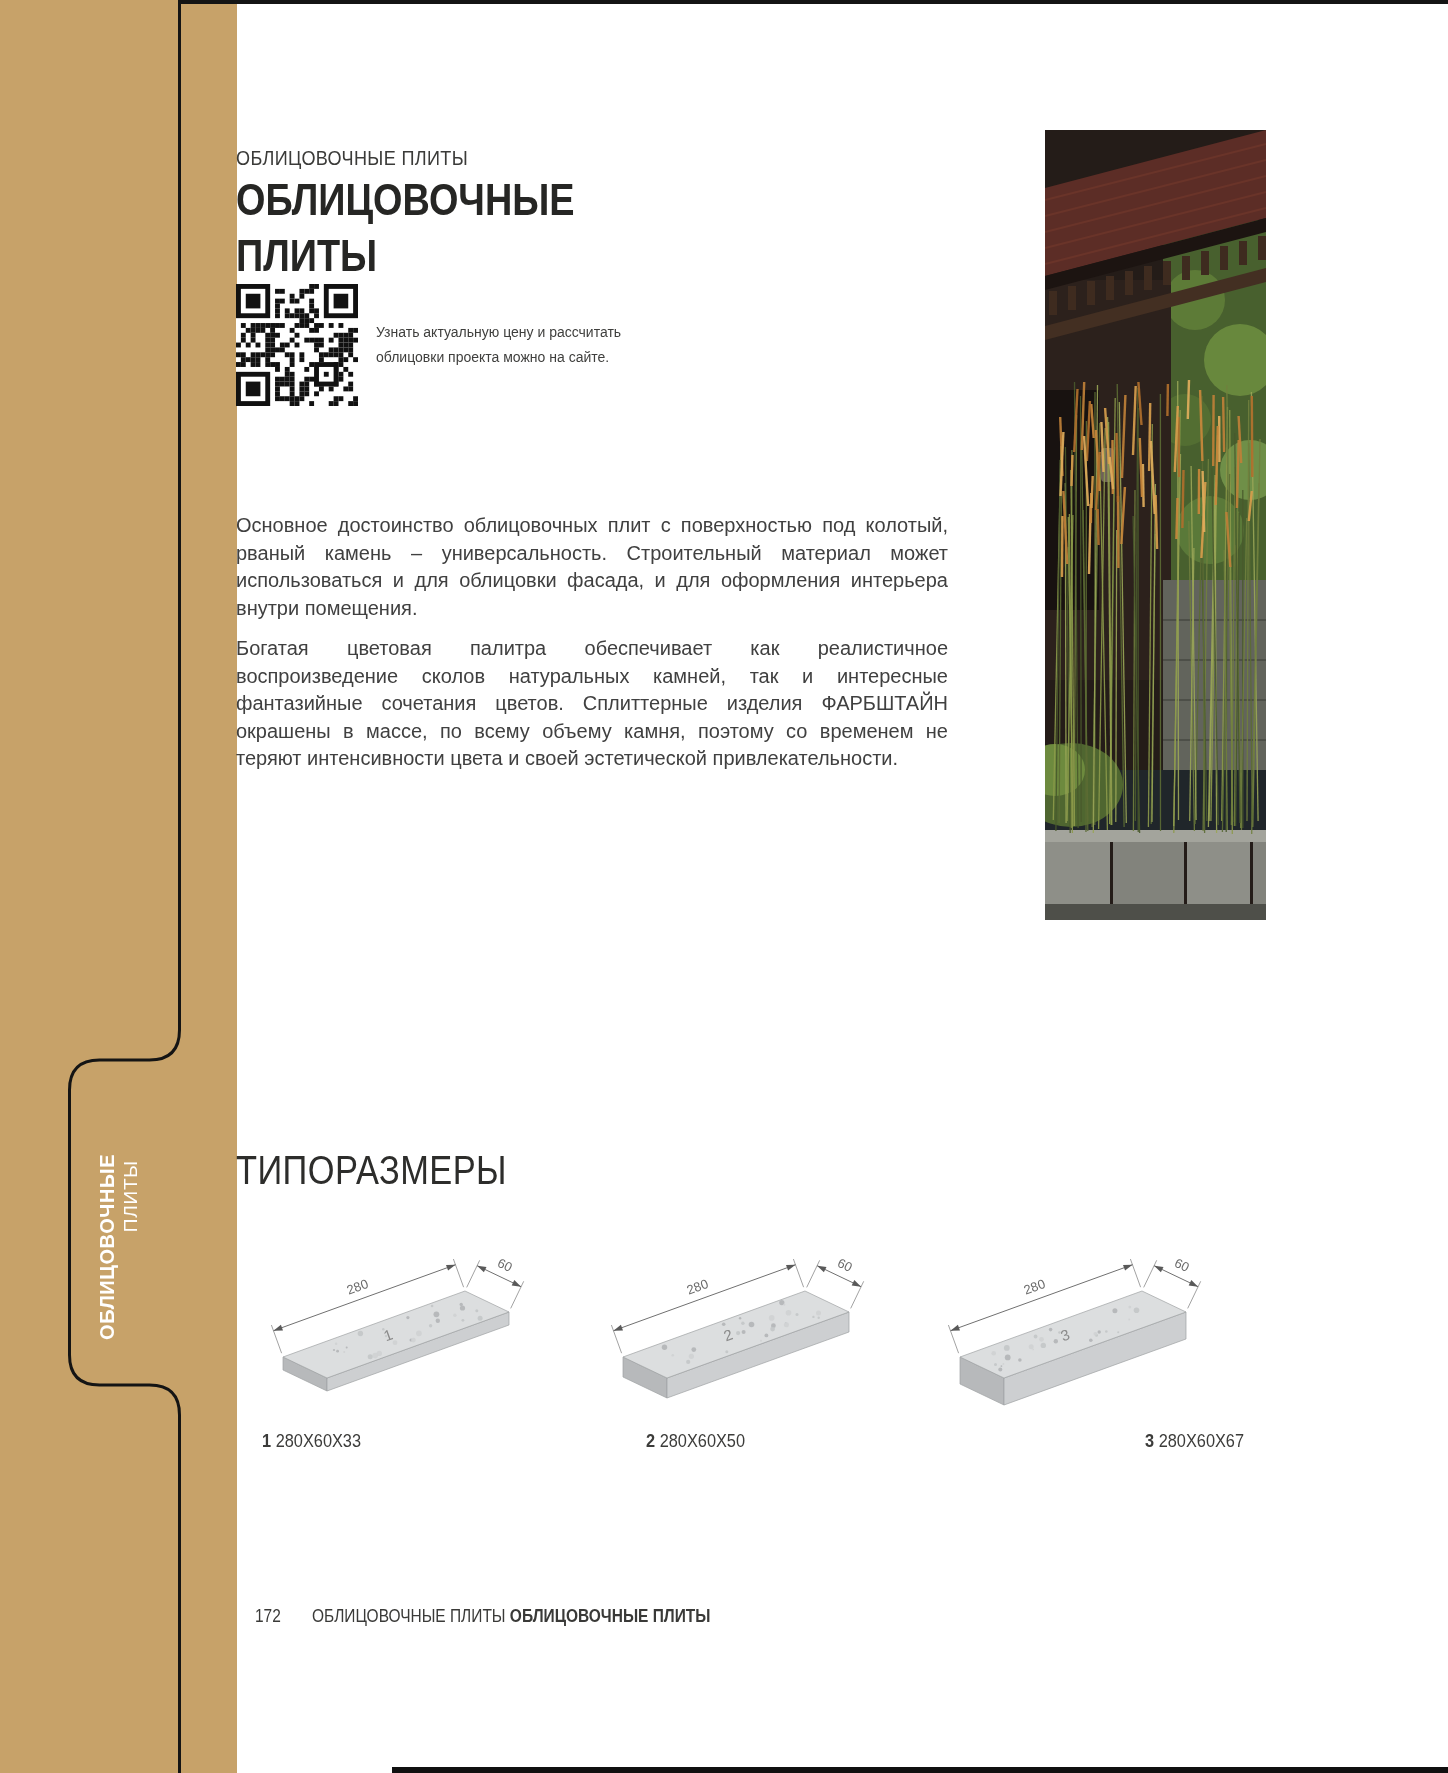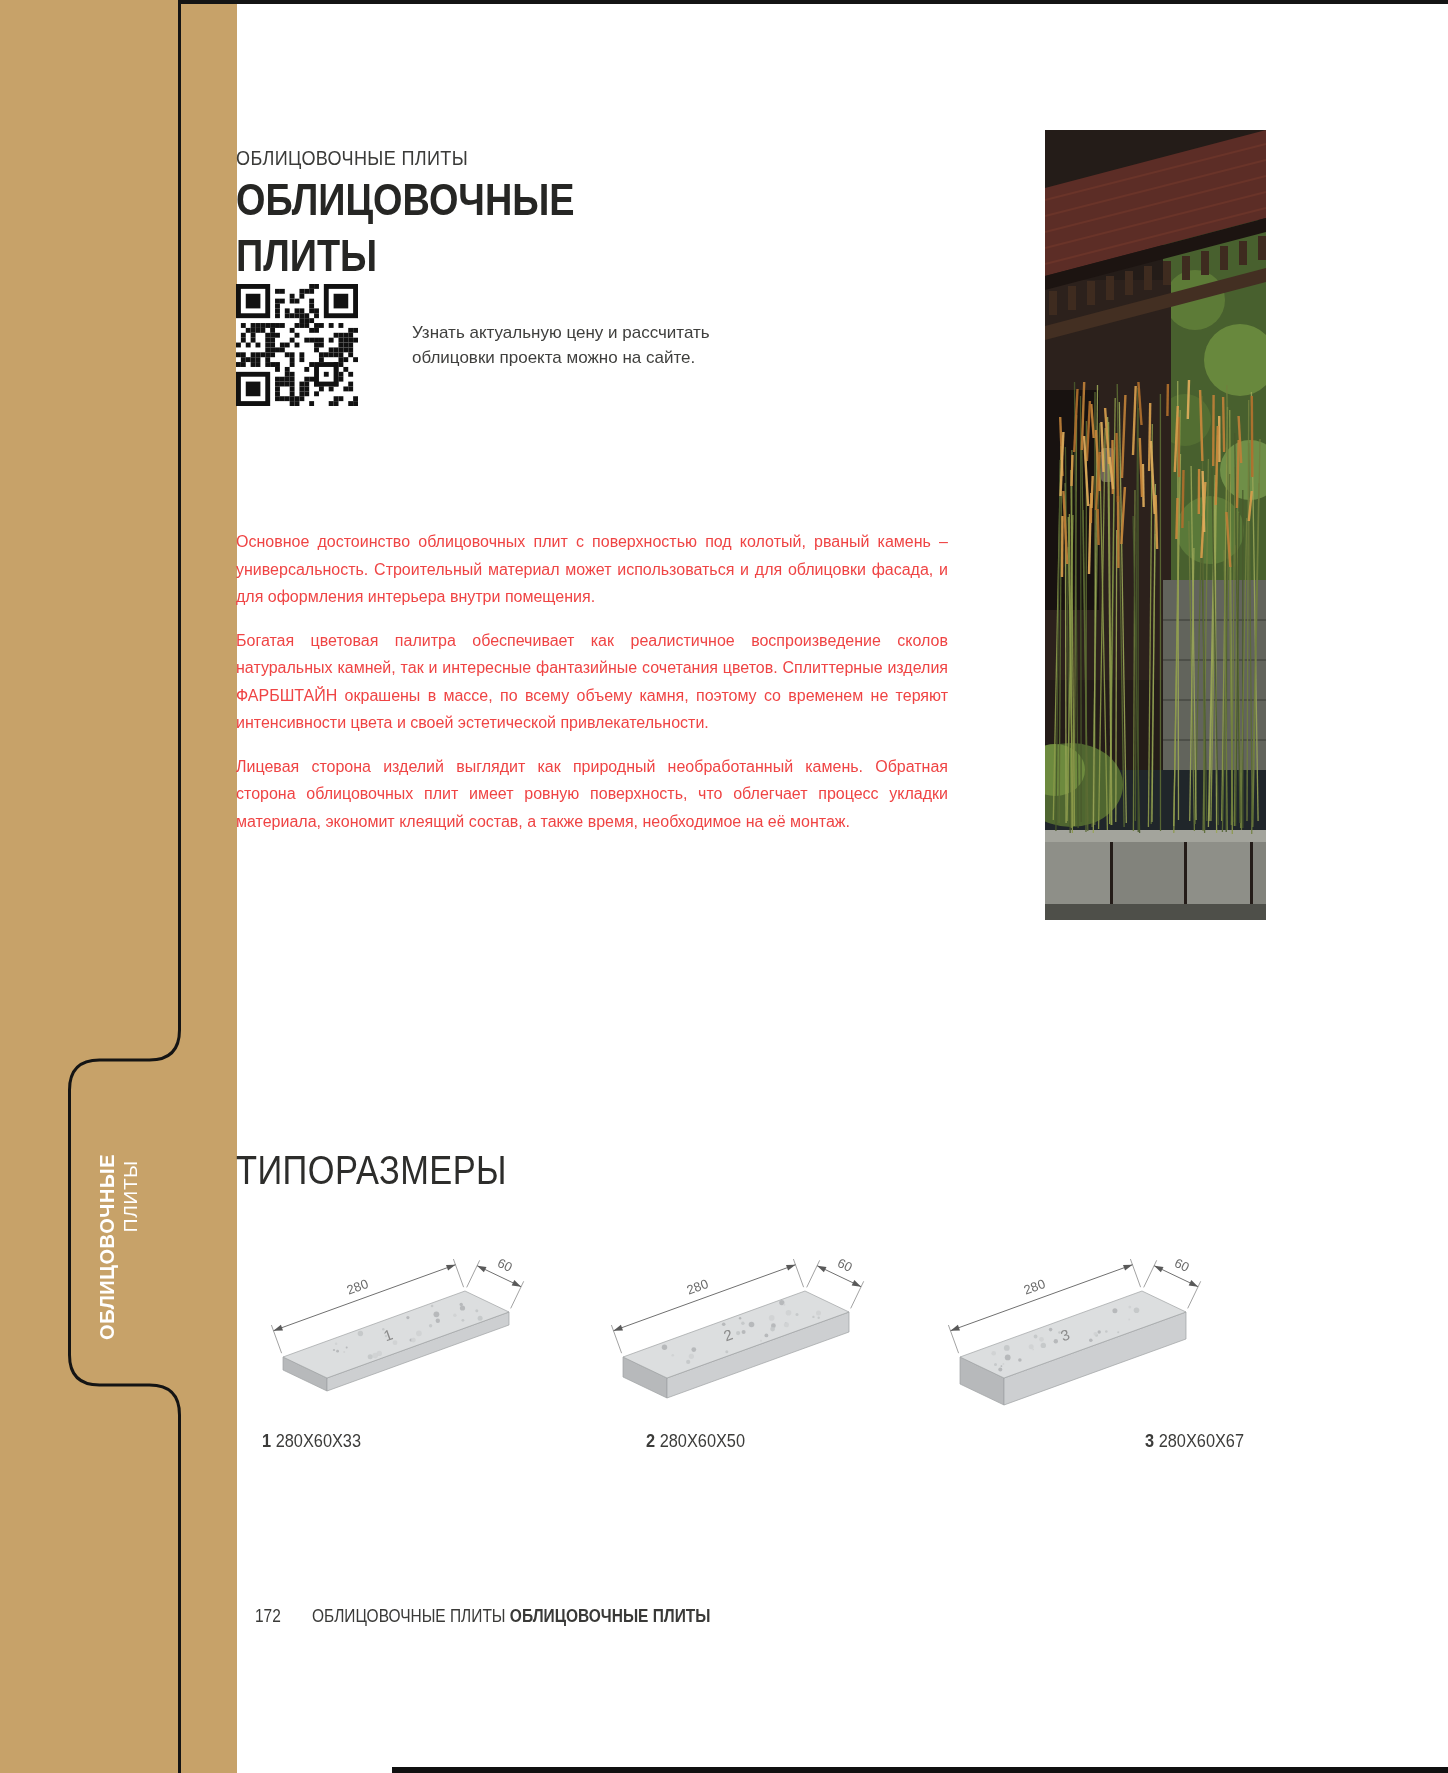--- a/index.html
+++ b/index.html
@@ -16,24 +16,24 @@
   .tab-text .b{font-weight:bold;font-size:20px;letter-spacing:.6px;display:block;}
   .tab-text .r{font-weight:normal;font-size:19px;letter-spacing:.8px;display:block;}
   
   .condX{transform:scaleX(.86);transform-origin:0 0;white-space:nowrap;}
   
   .eyebrow{position:absolute;left:236px;top:146px;font-size:21px;letter-spacing:.4px;color:#3b3b39;}
   .h1{position:absolute;left:236px;top:172px;font-size:44px;font-weight:bold;line-height:56px;color:#262624;}
   
   .qr-wrap{position:absolute;left:236px;top:284px;width:122px;height:122px;}
   .qr-wrap svg{width:122px;height:122px;display:block;}
-  .qr-caption{position:absolute;left:376px;top:320px;font-size:17px;line-height:25px;color:#3f3f3d;margin-left:36px;}
+  .qr-caption{position:absolute;left:376px;top:320px;font-size:14px;line-height:25px;color:#3f3f3d;}
   
   .intro{position:absolute;left:236px;top:512px;width:712px;}
-  .intro p{margin:16px 0 13px 0;font-size:16px;line-height:27.5px;text-align:justify;color:#ef4444;}
+  .intro p{margin:0 0 13px 0;font-size:20px;line-height:27.5px;text-align:justify;color:#404040;}
   
   .photo{position:absolute;left:1045px;top:130px;width:221px;height:790px;overflow:hidden;}
   .photo svg{display:block;width:221px;height:790px;}
   
   .sizes-heading{position:absolute;left:236px;top:1148px;font-size:40px;font-weight:400;letter-spacing:.5px;color:#2d2d2b;}
   .slab-box{position:absolute;top:1245px;width:350px;height:175px;}
   .slab-box svg{width:350px;height:175px;display:block;}
   .slab-svg text{font-family:"Liberation Sans",sans-serif;}
   .slab-svg .dim{font-size:13px;fill:#6a6a6a;}
   .slab-svg .numlbl{font-size:15px;fill:#8b8b8b;}
@@ -293,21 +293,20 @@
       </svg>
   </div>
   <div class="qr-caption">
     <div>Узнать актуальную цену и рассчитать</div>
     <div>облицовки проекта можно на сайте.</div>
   </div>
 
   <div class="intro">
     <p>Основное достоинство облицовочных плит с поверхностью под колотый, рваный камень – универсальность. Строительный материал может использоваться и для облицовки фасада, и для оформления интерьера внутри помещения.</p>
     <p>Богатая цветовая палитра обеспечивает как реалистичное воспроизведение сколов натуральных камней, так и интересные фантазийные сочетания цветов. Сплиттерные изделия ФАРБШТАЙН окрашены в массе, по всему объему камня, поэтому со временем не теряют интенсивности цвета и своей эстетической привлекательности.</p>
-    <p>Лицевая сторона изделий выглядит как природный необработанный камень. Обратная сторона облицовочных плит имеет ровную поверхность, что облегчает процесс укладки материала, экономит клеящий состав, а также время, необходимое на её монтаж.</p>
   </div>
 
   <div class="photo">
     <svg id="photo-svg" viewBox="0 0 221 790" preserveAspectRatio="none">
         <rect x="0" y="0" width="221" height="790" fill="#241c18"></rect>
         <rect x="118" y="90" width="103" height="360" fill="#48602e"></rect>
         <circle cx="150" cy="170" r="30" fill="#5f7c38" opacity=".95"></circle>
         <circle cx="195" cy="230" r="36" fill="#6a8a3e" opacity=".95"></circle>
         <circle cx="140" cy="290" r="26" fill="#546f33" opacity=".95"></circle>
         <circle cx="205" cy="340" r="30" fill="#72914a" opacity=".95"></circle>

